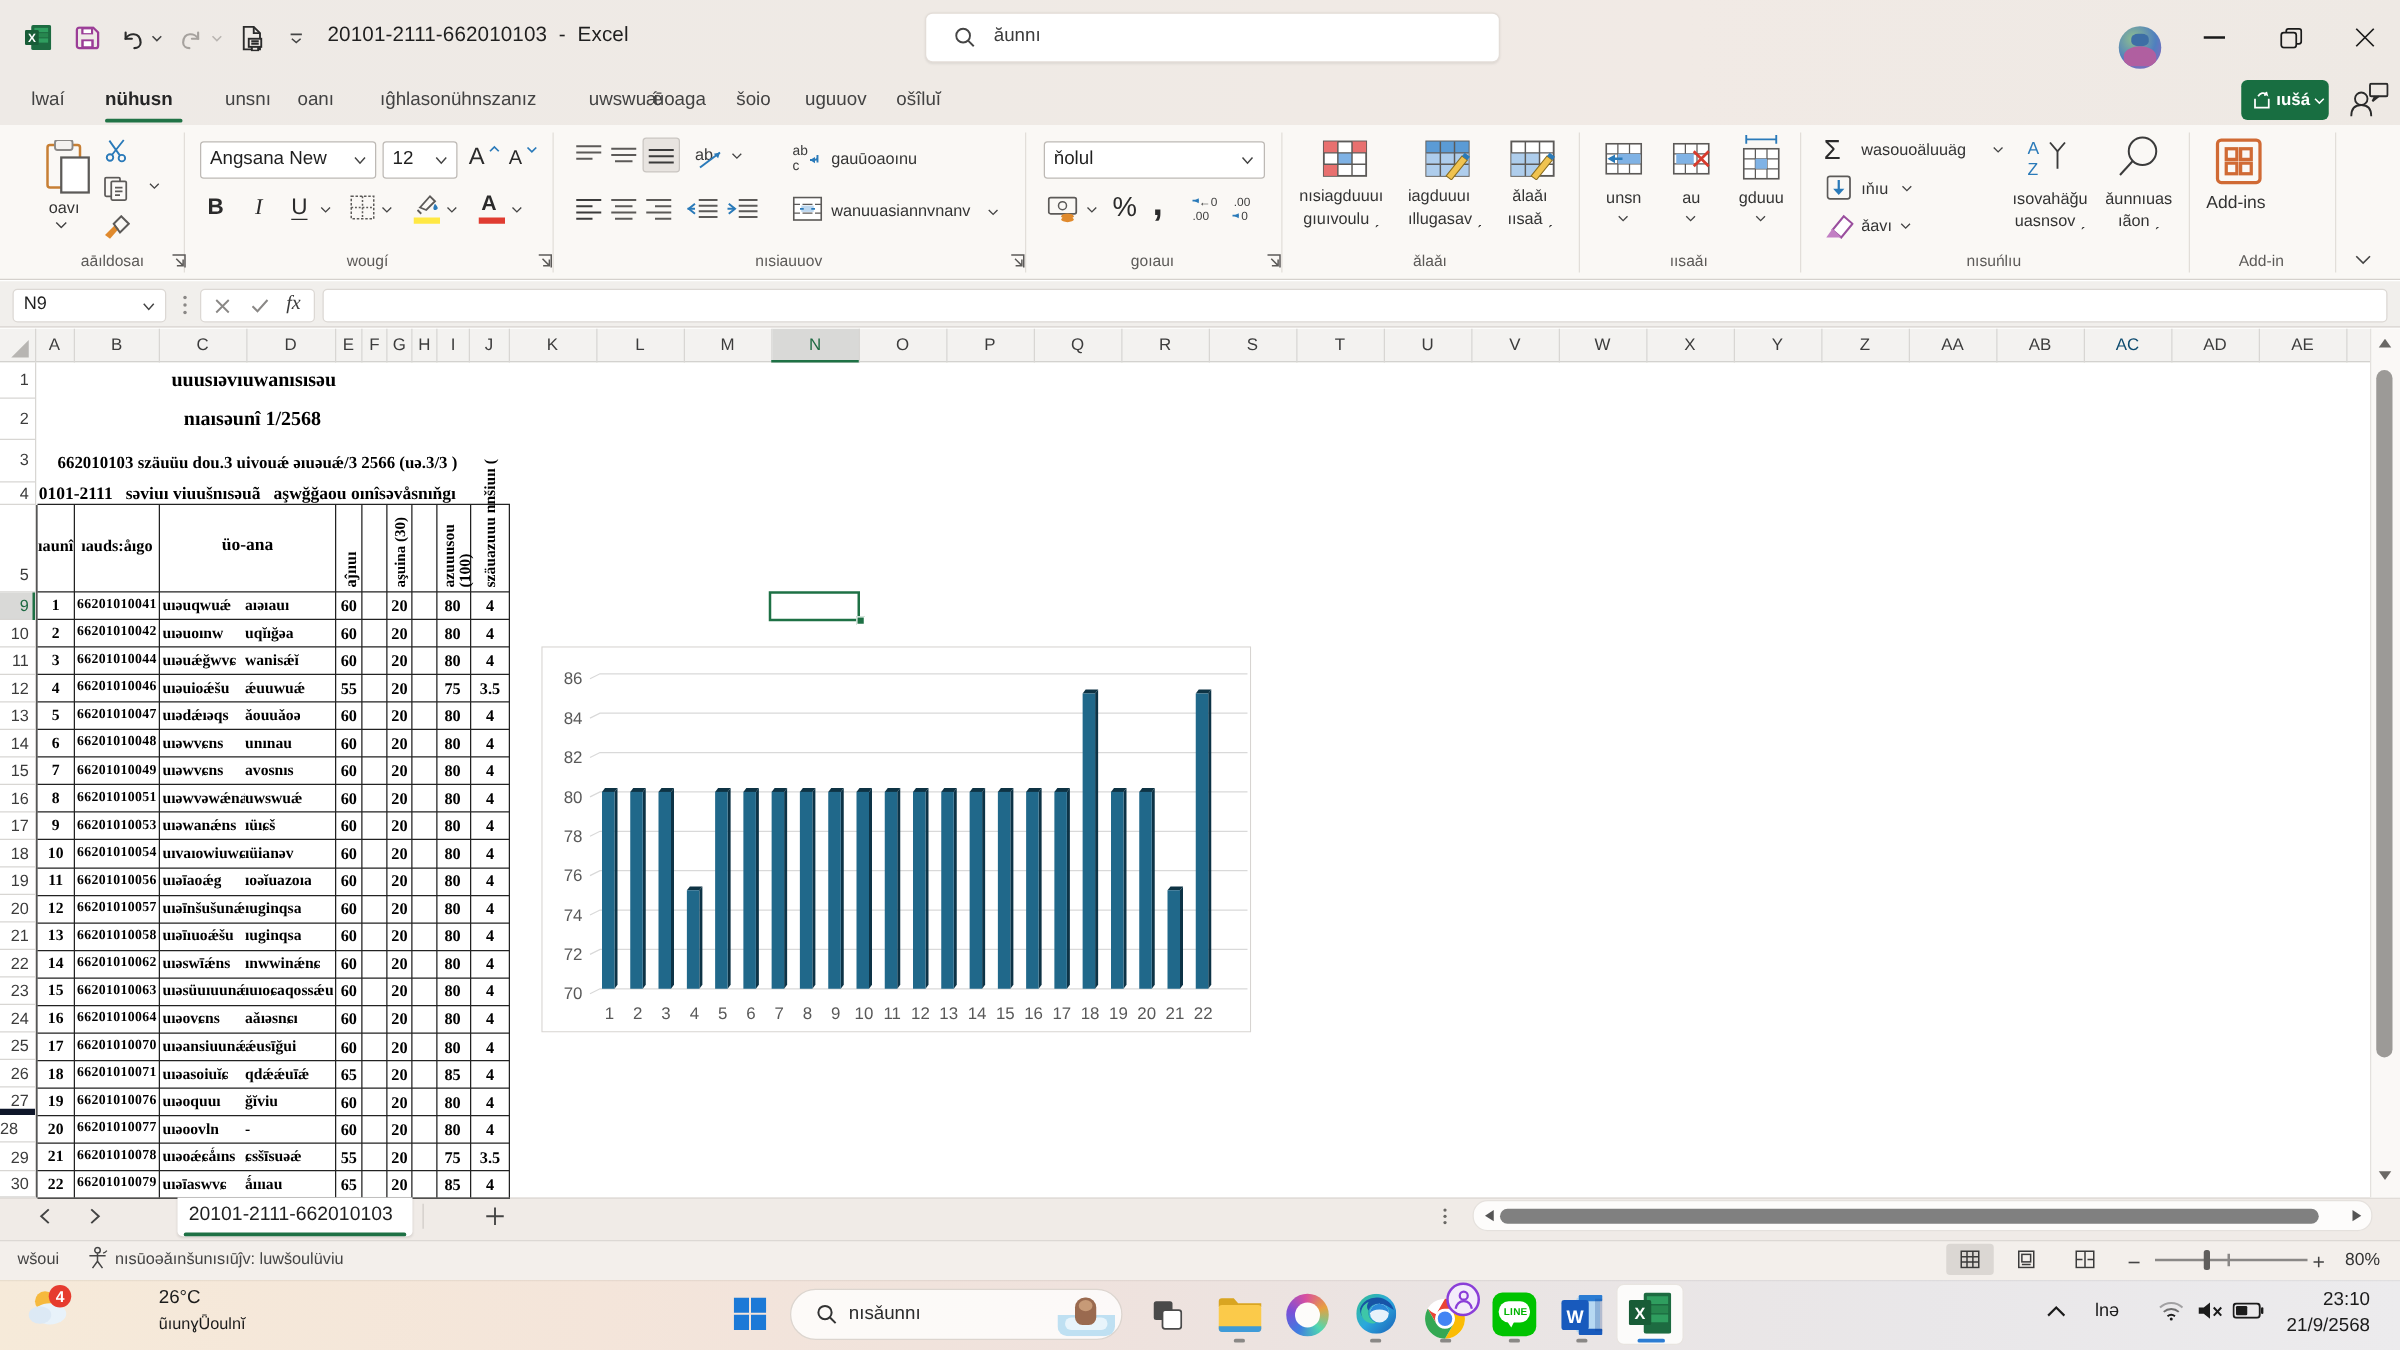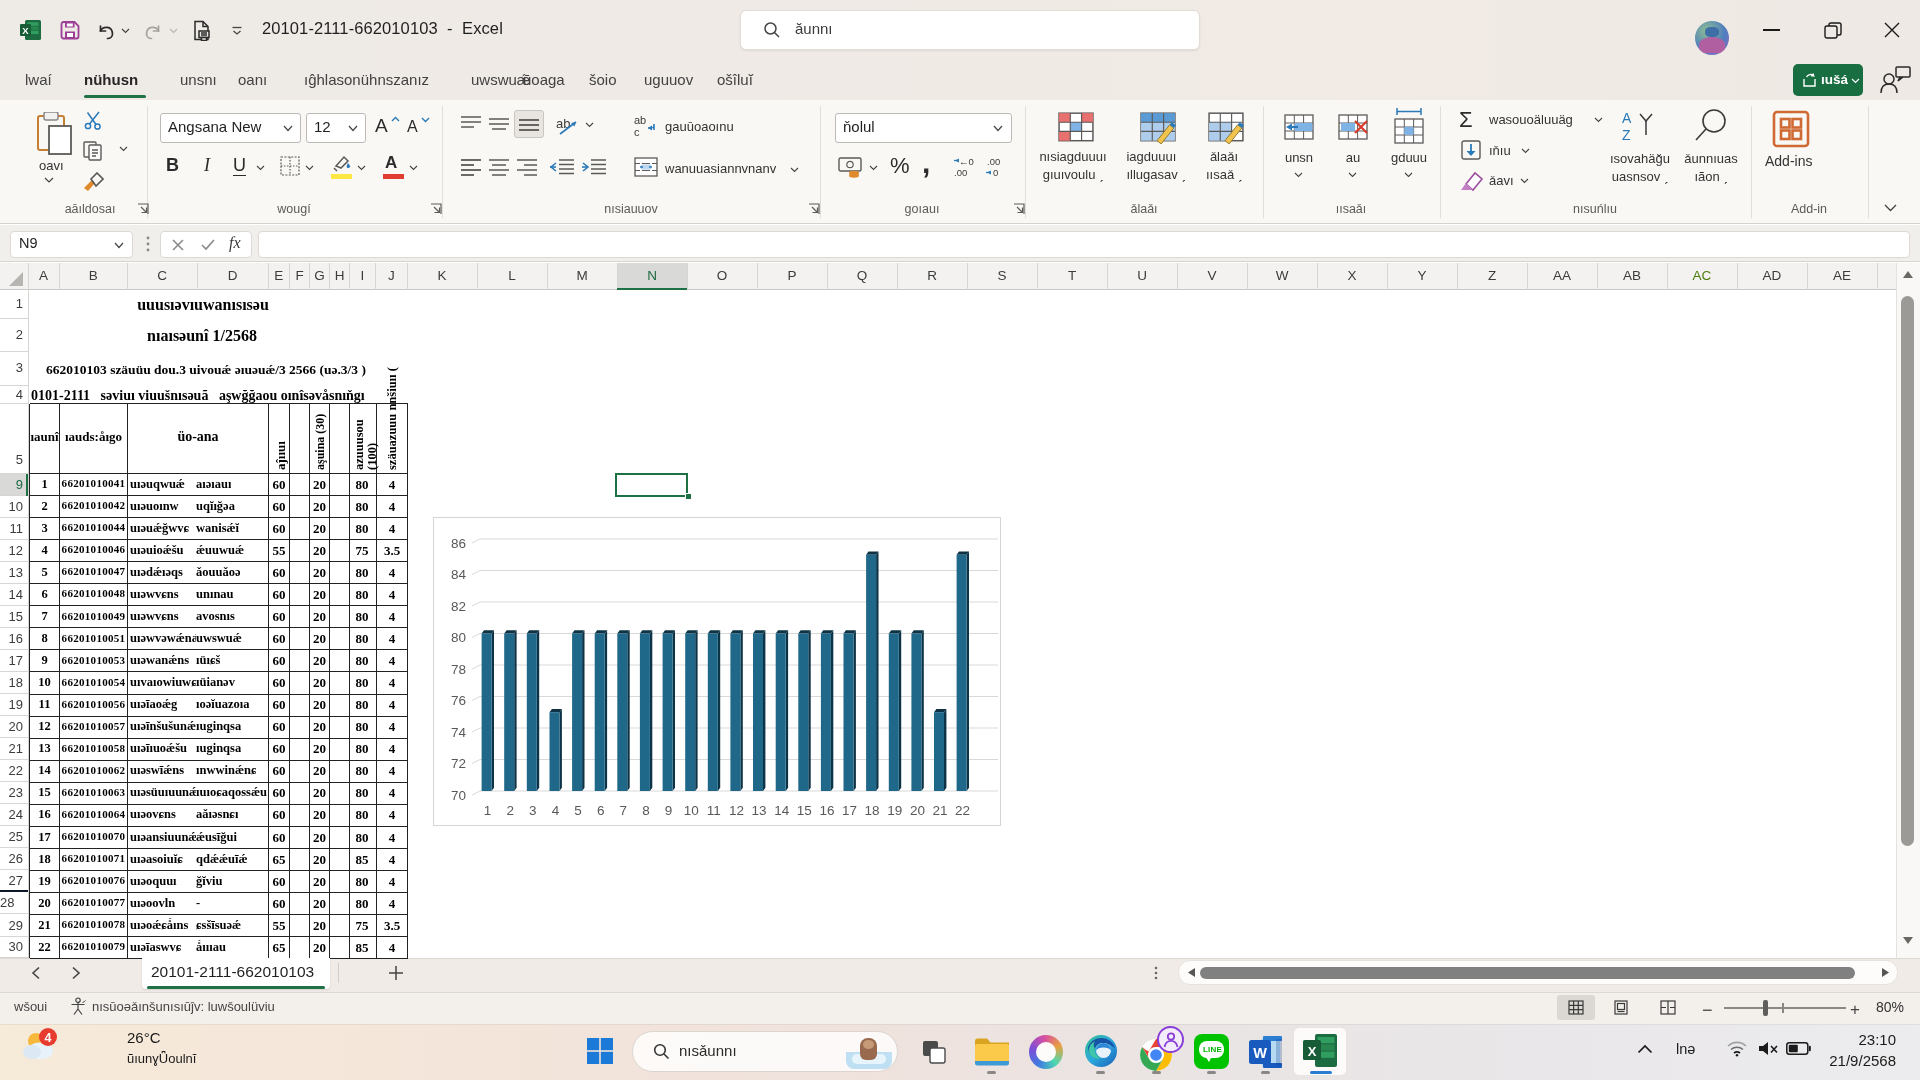--- a/index.html
+++ b/index.html
@@ -445,21 +445,21 @@
 <div class="ab" style="left:967.5px;top:263px;width:70.0px;height:27px;border-right:1px solid #d8d6d3;font-size:13.5px;color:#3c3c3c;text-align:center;line-height:26px">S</div>
 <div class="ab" style="left:1037.5px;top:263px;width:70.0px;height:27px;border-right:1px solid #d8d6d3;font-size:13.5px;color:#3c3c3c;text-align:center;line-height:26px">T</div>
 <div class="ab" style="left:1107.5px;top:263px;width:70.0px;height:27px;border-right:1px solid #d8d6d3;font-size:13.5px;color:#3c3c3c;text-align:center;line-height:26px">U</div>
 <div class="ab" style="left:1177.5px;top:263px;width:70.0px;height:27px;border-right:1px solid #d8d6d3;font-size:13.5px;color:#3c3c3c;text-align:center;line-height:26px">V</div>
 <div class="ab" style="left:1247.5px;top:263px;width:70.0px;height:27px;border-right:1px solid #d8d6d3;font-size:13.5px;color:#3c3c3c;text-align:center;line-height:26px">W</div>
 <div class="ab" style="left:1317.5px;top:263px;width:70.0px;height:27px;border-right:1px solid #d8d6d3;font-size:13.5px;color:#3c3c3c;text-align:center;line-height:26px">X</div>
 <div class="ab" style="left:1387.5px;top:263px;width:70.0px;height:27px;border-right:1px solid #d8d6d3;font-size:13.5px;color:#3c3c3c;text-align:center;line-height:26px">Y</div>
 <div class="ab" style="left:1457.5px;top:263px;width:70.0px;height:27px;border-right:1px solid #d8d6d3;font-size:13.5px;color:#3c3c3c;text-align:center;line-height:26px">Z</div>
 <div class="ab" style="left:1527.5px;top:263px;width:70.0px;height:27px;border-right:1px solid #d8d6d3;font-size:13.5px;color:#3c3c3c;text-align:center;line-height:26px">AA</div>
 <div class="ab" style="left:1597.5px;top:263px;width:70.0px;height:27px;border-right:1px solid #d8d6d3;font-size:13.5px;color:#3c3c3c;text-align:center;line-height:26px">AB</div>
-<div class="ab" style="left:1667.5px;top:263px;width:70.0px;height:27px;border-right:1px solid #d8d6d3;font-size:13.5px;color:#4d7c0f;text-align:center;line-height:26px">AC</div>
+<div class="ab" style="left:1667.5px;top:263px;width:70.0px;height:27px;border-right:1px solid #d8d6d3;font-size:13.5px;color:#0c4a6e;text-align:center;line-height:26px">AC</div>
 <div class="ab" style="left:1737.5px;top:263px;width:70.0px;height:27px;border-right:1px solid #d8d6d3;font-size:13.5px;color:#3c3c3c;text-align:center;line-height:26px">AD</div>
 <div class="ab" style="left:1807.5px;top:263px;width:70.0px;height:27px;border-right:1px solid #d8d6d3;font-size:13.5px;color:#3c3c3c;text-align:center;line-height:26px">AE</div>
 <div class="ab" style="left:617px;top:287.5px;width:70px;height:2.5px;background:#1e7145"></div>
 <div class="ab" style="left:0;top:290px;width:28px;height:28.5px;border-bottom:1px solid #d8d6d3;font-size:13px;color:#3c3c3c;text-align:right;line-height:27.5px;padding-right:5px">1</div>
 <div class="ab" style="left:0;top:318.5px;width:28px;height:33.5px;border-bottom:1px solid #d8d6d3;font-size:13px;color:#3c3c3c;text-align:right;line-height:32.5px;padding-right:5px">2</div>
 <div class="ab" style="left:0;top:352px;width:28px;height:33.5px;border-bottom:1px solid #d8d6d3;font-size:13px;color:#3c3c3c;text-align:right;line-height:32.5px;padding-right:5px">3</div>
 <div class="ab" style="left:0;top:385.5px;width:28px;height:18.0px;border-bottom:1px solid #d8d6d3;font-size:13px;color:#3c3c3c;text-align:right;line-height:17.0px;padding-right:5px">4</div>
 <div class="ab" style="left:0;top:403.5px;width:28px;height:70.0px;border-bottom:1px solid #d8d6d3;font-size:13px;color:#3c3c3c;text-align:right;line-height:111.0px;padding-right:5px">5</div>
 <div class="ab" style="left:0;top:473.5px;width:28px;height:22.05000000000001px;background:#d9d9d7;border-bottom:1px solid #d8d6d3;font-size:13px;color:#1e6a43;text-align:right;line-height:21.05000000000001px;padding-right:5px">9</div>
 <div class="ab" style="left:0;top:495.55px;width:28px;height:22.05000000000001px;border-bottom:1px solid #d8d6d3;font-size:13px;color:#3c3c3c;text-align:right;line-height:21.05000000000001px;padding-right:5px">10</div>
@@ -472,21 +472,21 @@
 <div class="ab" style="left:0;top:649.8999999999997px;width:28px;height:22.049999999999955px;border-bottom:1px solid #d8d6d3;font-size:13px;color:#3c3c3c;text-align:right;line-height:21.049999999999955px;padding-right:5px">17</div>
 <div class="ab" style="left:0;top:671.9499999999997px;width:28px;height:22.049999999999955px;border-bottom:1px solid #d8d6d3;font-size:13px;color:#3c3c3c;text-align:right;line-height:21.049999999999955px;padding-right:5px">18</div>
 <div class="ab" style="left:0;top:693.9999999999997px;width:28px;height:22.049999999999955px;border-bottom:1px solid #d8d6d3;font-size:13px;color:#3c3c3c;text-align:right;line-height:21.049999999999955px;padding-right:5px">19</div>
 <div class="ab" style="left:0;top:716.0499999999996px;width:28px;height:22.049999999999955px;border-bottom:1px solid #d8d6d3;font-size:13px;color:#3c3c3c;text-align:right;line-height:21.049999999999955px;padding-right:5px">20</div>
 <div class="ab" style="left:0;top:738.0999999999996px;width:28px;height:22.049999999999955px;border-bottom:1px solid #d8d6d3;font-size:13px;color:#3c3c3c;text-align:right;line-height:21.049999999999955px;padding-right:5px">21</div>
 <div class="ab" style="left:0;top:760.1499999999995px;width:28px;height:22.049999999999955px;border-bottom:1px solid #d8d6d3;font-size:13px;color:#3c3c3c;text-align:right;line-height:21.049999999999955px;padding-right:5px">22</div>
 <div class="ab" style="left:0;top:782.1999999999995px;width:28px;height:22.049999999999955px;border-bottom:1px solid #d8d6d3;font-size:13px;color:#3c3c3c;text-align:right;line-height:21.049999999999955px;padding-right:5px">23</div>
 <div class="ab" style="left:0;top:804.2499999999994px;width:28px;height:22.049999999999955px;border-bottom:1px solid #d8d6d3;font-size:13px;color:#3c3c3c;text-align:right;line-height:21.049999999999955px;padding-right:5px">24</div>
 <div class="ab" style="left:0;top:826.2999999999994px;width:28px;height:22.049999999999955px;border-bottom:1px solid #d8d6d3;font-size:13px;color:#3c3c3c;text-align:right;line-height:21.049999999999955px;padding-right:5px">25</div>
 <div class="ab" style="left:0;top:848.3499999999993px;width:28px;height:22.049999999999955px;border-bottom:1px solid #d8d6d3;font-size:13px;color:#3c3c3c;text-align:right;line-height:21.049999999999955px;padding-right:5px">26</div>
-<div class="ab" style="left:0;top:870.3999999999993px;width:28px;height:22.049999999999955px;border-bottom:2px solid #0f172a;font-size:13px;color:#3c3c3c;text-align:right;line-height:21.049999999999955px;padding-right:5px">27</div>
+<div class="ab" style="left:0;top:870.3999999999993px;width:28px;height:22.049999999999955px;border-bottom:5px solid #0f172a;font-size:13px;color:#3c3c3c;text-align:right;line-height:21.049999999999955px;padding-right:5px">27</div>
 <div class="ab" style="left:0;top:892.4499999999992px;width:28px;height:22.049999999999955px;border-bottom:1px solid #d8d6d3;font-size:13px;color:#3c3c3c;text-align:right;line-height:21.049999999999955px;padding-right:21px">28</div>
 <div class="ab" style="left:0;top:914.4999999999992px;width:28px;height:22.049999999999955px;border-bottom:1px solid #d8d6d3;font-size:13px;color:#3c3c3c;text-align:right;line-height:21.049999999999955px;padding-right:5px">29</div>
 <div class="ab" style="left:0;top:936.5499999999992px;width:28px;height:21.45000000000084px;border-bottom:1px solid #d8d6d3;font-size:13px;color:#3c3c3c;text-align:right;line-height:20.45000000000084px;padding-right:5px">30</div>
 <div class="ab" style="left:28px;top:290px;width:1px;height:668px;background:#d8d6d3"></div>
 <div class="ab" style="left:25.5px;top:473.5px;width:2.5px;height:22px;background:#1e7145"></div>
 
  <div class="ab ser" style="left:203px;top:296px;transform:translateX(-50%);font-size:16px;font-weight:bold;color:#000;white-space:nowrap">uuusıəvıuwanısısəu</div>
  <div class="ab ser" style="left:202px;top:327px;transform:translateX(-50%);font-size:16px;font-weight:bold;color:#000;white-space:nowrap">nıaısəunî 1/2568</div>
  <div class="ab ser" style="left:46px;top:361.5px;font-size:13.5px;font-weight:bold;color:#000;white-space:nowrap">662010103 szäuüu dou.3 uivouǽ əıuəuǽ/3 2566 (uə.3/3 )</div>
  <div class="ab ser" style="left:31px;top:388px;font-size:14px;font-weight:bold;color:#000;white-space:nowrap">0101-2111&nbsp;&nbsp; səviuı viuušnısəuã&nbsp;&nbsp; aşwğğaou oınîsəvåsnıňgı</div>

